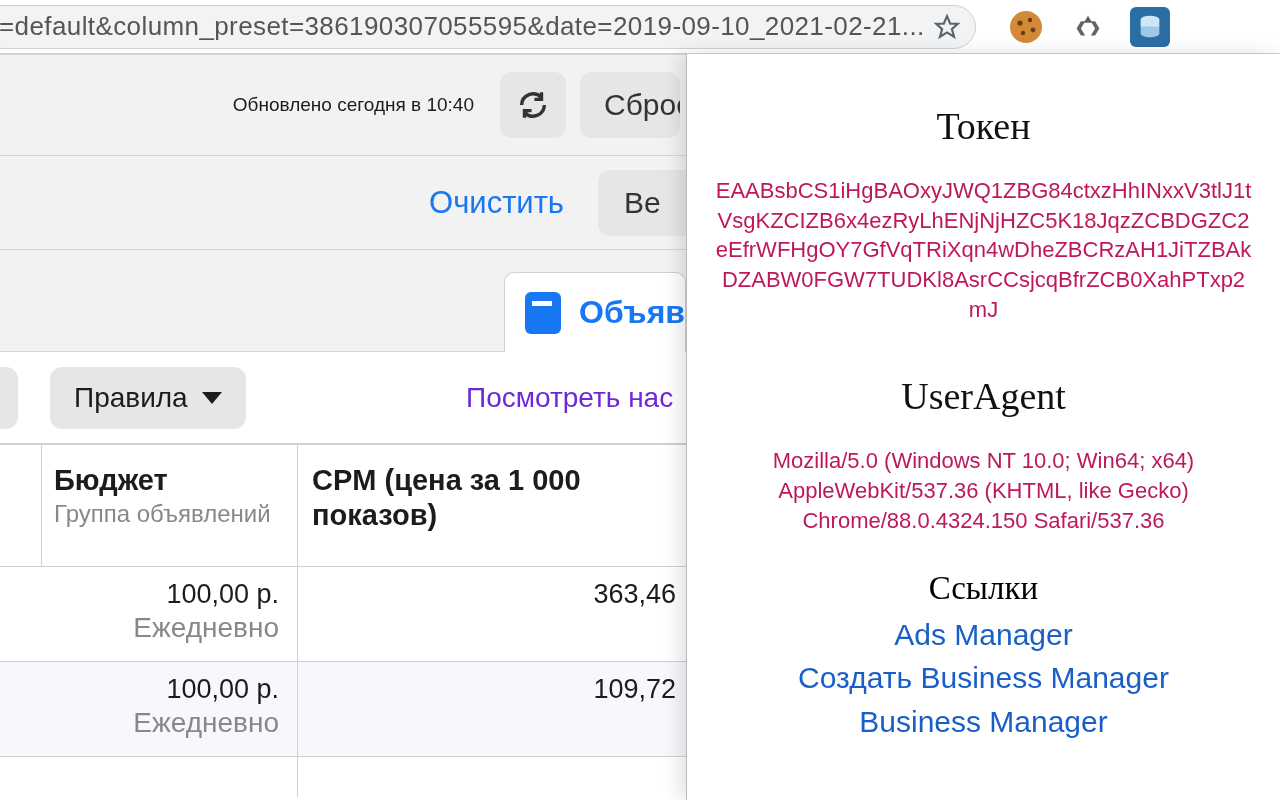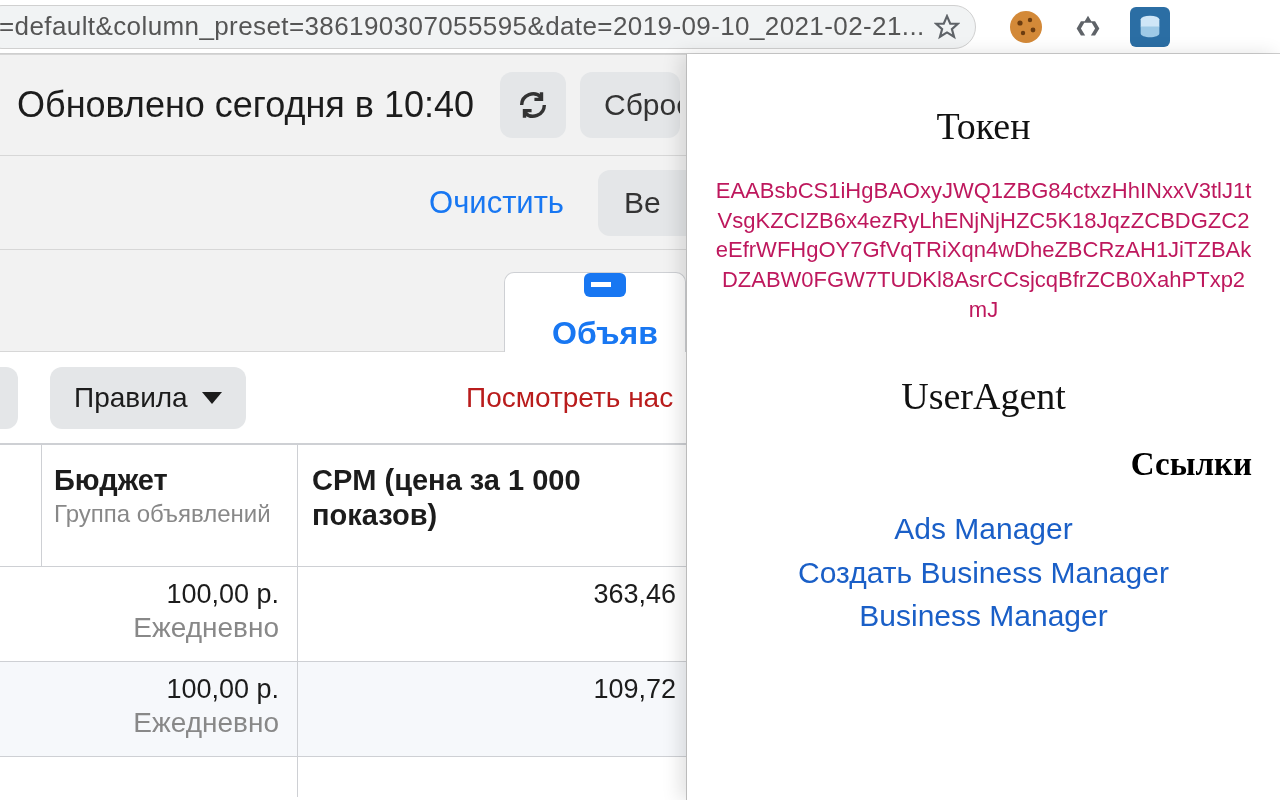--- a/index.html
+++ b/index.html
@@ -14,40 +14,40 @@
   .ext-cookie, .ext-recycle, .ext-db { width: 40px; height: 40px; display:flex; align-items:center; justify-content:center; }
   .ext-cookie svg circle.base{ fill:#d38938; }
   .ext-recycle svg { color:#5f6368; }
   .ext-db { background:#2b6ea4; border-radius:6px; }
 
   
   .left-pane { position:absolute; left:0; top:54px; width: 686px; height: 746px; background:#fff; overflow:hidden; }
 
   .grey-strip { background:#f2f2f2; border-bottom:1px solid #d7d7d7; }
   .strip1 { height: 102px; display:flex; align-items:center; justify-content:flex-end; padding-right: 6px; border-top:1px solid #d7d7d7;}
-  .updated { font-size:36px; color:#1c1c1c; padding-right: 18px; }
+  .updated { font-size:19px; color:#1c1c1c; padding-right: 18px; }
   .icon-btn { width: 66px; height: 66px; background:#e4e6e8; border-radius:12px; display:flex; align-items:center; justify-content:center; margin-left:8px; }
   .icon-btn svg { width:34px; height:34px; stroke:#333; fill:none; stroke-width:2.4; }
   .reset-btn { height:66px; background:#e4e6e8; border-radius:12px; display:flex; align-items:center; padding:0 0 0 24px; margin-left:14px; font-size:30px; color:#333; overflow:hidden; width: 100px;}
 
   .strip2 { height: 94px; display:flex; align-items:center; justify-content:flex-end; padding-right:0; }
   .clear-link { color:#1877f2; font-size:31px; font-weight:500; padding-right: 34px;}
   .all-btn { height:66px; background:#e4e6e8; border-radius:12px 0 0 12px; display:flex; align-items:center; padding:0 0 0 26px; font-size:30px; color:#333; width: 88px; overflow:hidden;}
 
   .strip3 { height: 102px; display:flex; align-items:flex-end; justify-content:flex-end; padding-right:0; }
-  .tab-active { background:#fff; border:1px solid #ced0d4; border-bottom:none; border-radius:10px 10px 0 0; height:80px; display:flex; align-items:center; padding:0 0 0 20px; gap:18px; width:182px; overflow:hidden; position:relative; top:1px;flex-direction:column;}
+  .tab-active { background:#fff; border:1px solid #ced0d4; border-bottom:none; border-radius:10px 10px 0 0; height:80px; display:flex; align-items:center; padding:0 0 0 20px; gap:18px; width:182px; overflow:hidden; position:relative; top:1px;}
   .tab-square { width:42px; height:42px; background:#1877f2; border-radius:6px; position:relative;}
   .tab-square::after{ content:""; position:absolute; left:7px; top:9px; width:20px; height:5px; background:#fff;}
   .tab-active span{ font-size:32px; color:#1877f2; font-weight:700; white-space:nowrap;}
 
   .strip4 { height: 92px; display:flex; align-items:center; background:#fff; border-bottom:1px solid #ced0d4;}
   .left-cut { width:18px; height:62px; background:#e4e6e8; border-radius:0 12px 12px 0; margin-right:32px;}
   .rules-btn { height:62px; background:#e4e6e8; border-radius:12px; display:flex; align-items:center; gap:14px; padding:0 24px; font-size:28px; color:#1c1c1c;}
   .rules-btn .caret{ width:0;height:0;border-left:10px solid transparent;border-right:10px solid transparent;border-top:12px solid #1c1c1c;}
-  .view-setup { margin-left:auto; padding-right:12px; font-size:28px; color:#b91c1c; white-space:nowrap; width:220px; overflow:hidden;}
+  .view-setup { margin-left:auto; padding-right:12px; font-size:28px; color:#6d28d9; white-space:nowrap; width:220px; overflow:hidden;}
 
   
   .tbl { border-top:1px solid #ced0d4; }
   .tbl .hdr { display:flex; height:122px; border-bottom:1px solid #ced0d4;}
   .col0{ width:42px; border-right:1px solid #ced0d4;}
   .col1{ width:256px; border-right:1px solid #ced0d4; padding:18px 14px 0 12px;}
   .col2{ flex:1; padding:18px 14px 0 14px;}
   .col-title{ font-size:29px; font-weight:700; color:#1c1c1c; line-height:1.22;}
   .col-sub{ font-size:24px; color:#888; margin-top:2px;}
   .tbl .row{ display:flex; height:95px; border-bottom:1px solid #ced0d4;}
@@ -58,21 +58,21 @@
   .sub{ font-size:28px; color:#888; margin-top:2px;}
   .row3{ display:flex; height:40px;}
   .row3 .cell1{ border-right:1px solid #ced0d4;}
 
   
   .popup { position:absolute; right:0; top:54px; width:594px; height:746px; background:#fff; border-left:1px solid #bbb; box-shadow:-6px 0 18px rgba(0,0,0,.12); padding: 50px 28px 0; text-align:center; }
   .popup h2{ font-family: Georgia, 'Times New Roman', serif; font-weight:400; font-size:38px; color:#111; margin-bottom:28px;}
   .token-block, .ua-block { font-size:22px; line-height:1.35; color:#be185d; word-break:break-all; margin-bottom:50px;}
   .ua-block{ margin-bottom:34px; word-break:normal;}
   .links a{ display:block; color:#1a5fc7; text-decoration:none; font-size:30px; line-height:1.45;}
-  .links-h{ font-family: Georgia,'Times New Roman',serif; font-size:33px; font-weight:700; margin-bottom:24px;text-align:right;}
+  .links-h{ font-family: Georgia,'Times New Roman',serif; font-size:33px; font-weight:400; margin-bottom:6px;}
 </style>
 </head>
 <body>
 
 <div class="chrome-bar">
   <div class="omnibox">
     <span class="url">=default&amp;column_preset=386190307055595&amp;date=2019-09-10_2021-02-21...</span>
     <span class="star">
       <svg width="26" height="26" viewBox="0 0 24 24" fill="none" stroke="#5f6368" stroke-width="2">
           <polygon points="12,2 15,9 22,9 16.5,14 18.5,21 12,17 5.5,21 7.5,14 2,9 9,9"></polygon>
@@ -174,20 +174,21 @@
         <div class="cell2"></div>
     </div>
   </div>
 </div>
 
 <div class="popup">
   <h2>Токен</h2>
   <div class="token-block">EAABsbCS1iHgBAOxyJWQ1ZBG84ctxzHhINxxV3tlJ1tVsgKZCIZB6x4ezRyLhENjNjHZC5K18JqzZCBDGZC2eEfrWFHgOY7GfVqTRiXqn4wDheZBCRzAH1JiTZBAkDZABW0FGW7TUDKl8AsrCCsjcqBfrZCB0XahPTxp2mJ</div>
 
   <h2>UserAgent</h2>
+  <div class="ua-block">Mozilla/5.0 (Windows NT 10.0; Win64; x64) AppleWebKit/537.36 (KHTML, like Gecko) Chrome/88.0.4324.150 Safari/537.36</div>
 
   <div class="links-h">Ссылки</div>
   <div class="links">
     <a>Ads Manager</a>
     <a>Создать Business Manager</a>
     <a>Business Manager</a>
   </div>
 </div>
 
 </body></html>

